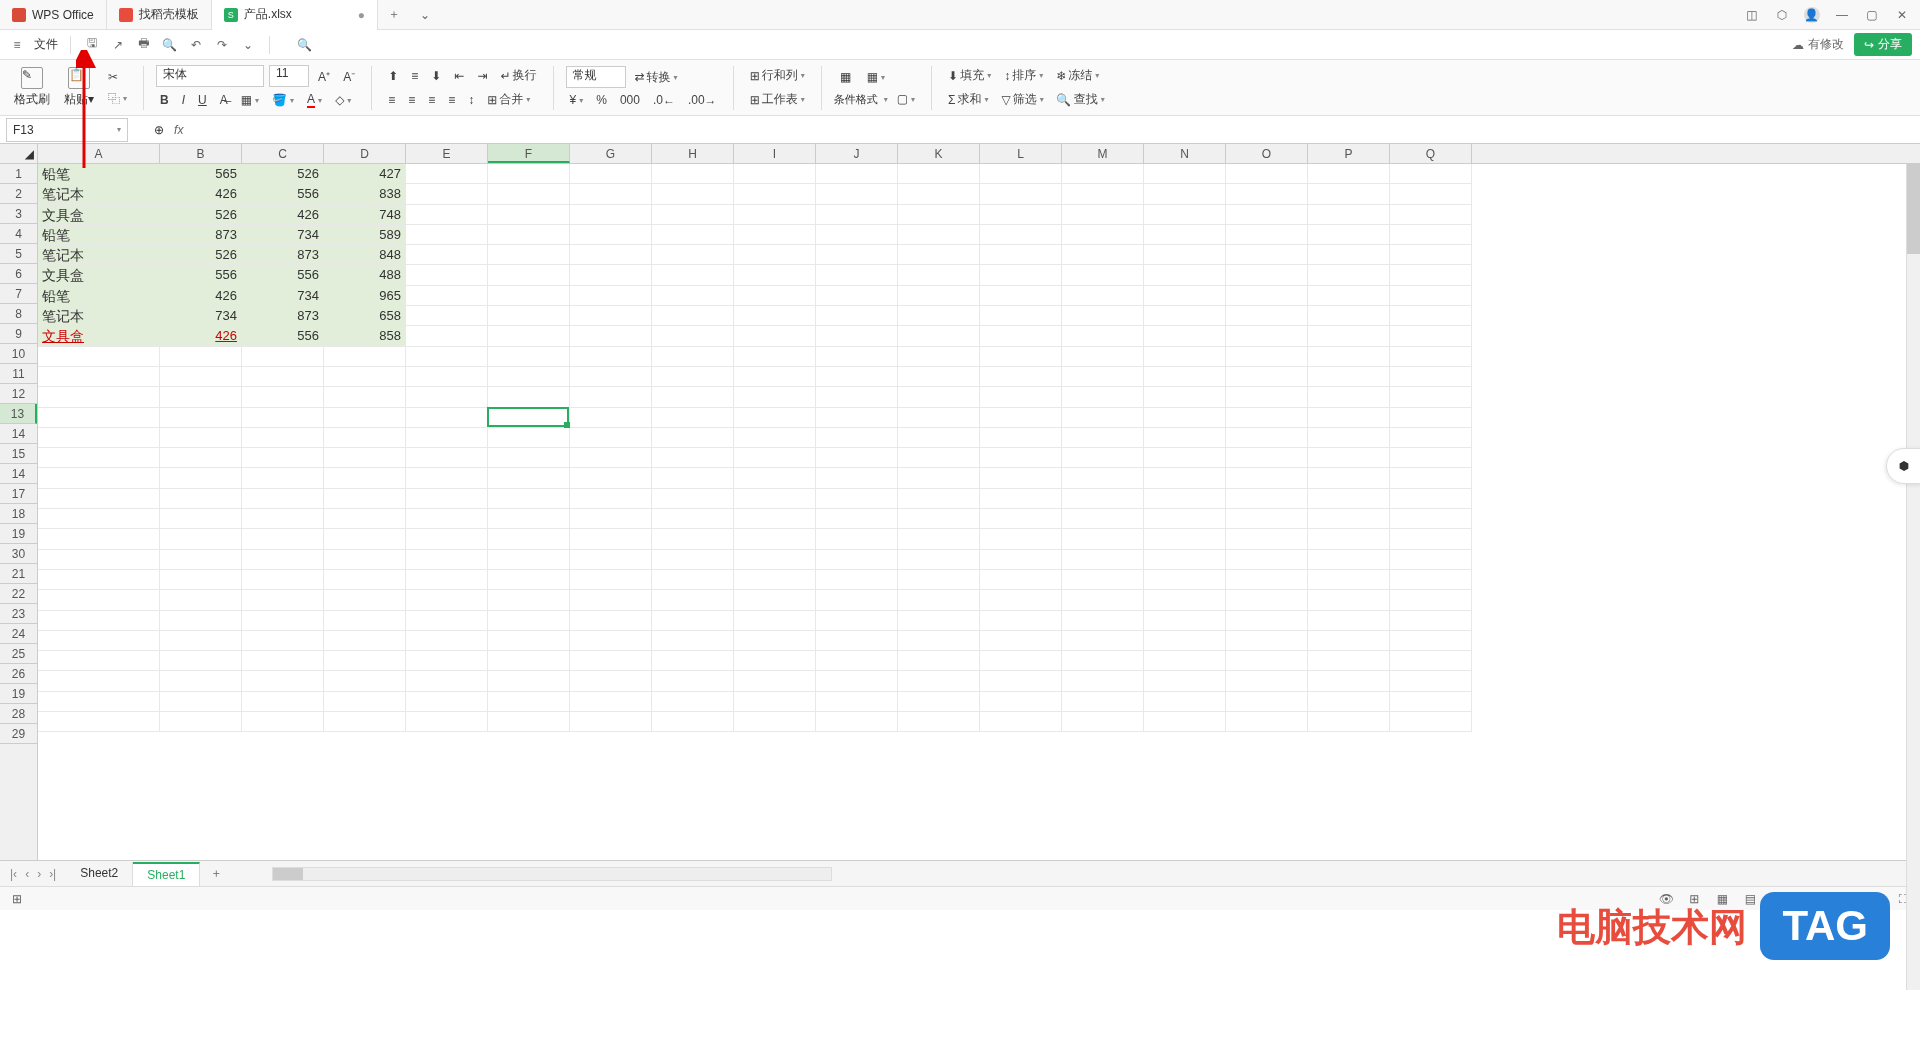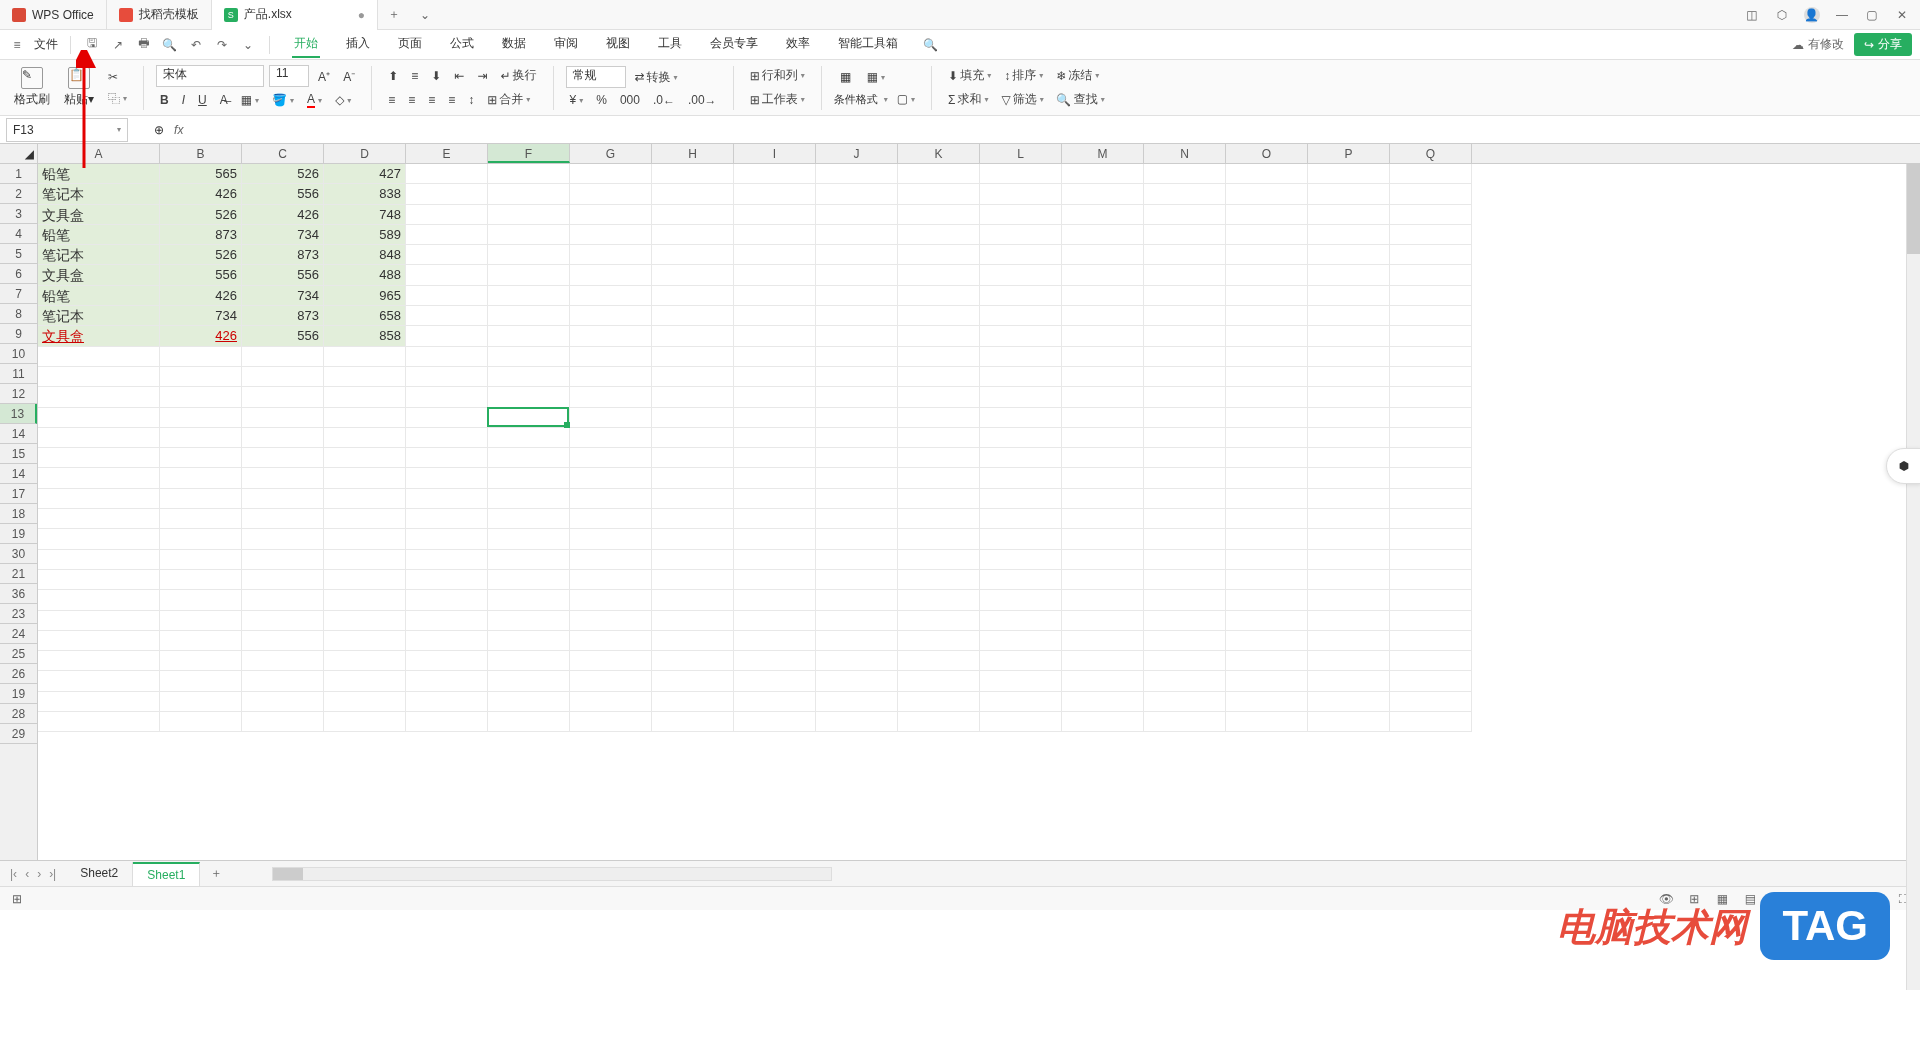--- a/index.html
+++ b/index.html
@@ -83,21 +83,21 @@
 .hscroll-thumb { position:absolute; left:0; width:30px; height:100%; background:#ccc; }
 
 
 .status-bar { height: 24px; display: flex; align-items: center; padding: 0 8px; border-top: 1px solid #ddd; background: #f8f8f8; }
 .status-right { margin-left: auto; display: flex; align-items: center; gap: 10px; }
 .zoom-level { color: #555; }
 .view-btn { width: 18px; height: 18px; cursor: pointer; color: #666; display:flex; align-items:center; justify-content:center; }
 
 
 .watermark1 { position: absolute; right: 30px; bottom: 80px; z-index: 50; }
-.wm-text1 { font-size: 38px; font-weight: bold; color: #e74c3c; font-style: italic; }
+.wm-text1 { font-size: 38px; font-weight: bold; color: #e74c3c; }
 .wm-tag { display: inline-block; background: #2980d9; color: #fff; font-size: 42px; font-weight: bold; padding: 10px 22px; border-radius: 14px; margin-left: 10px; }
 .wm-url { font-size: 22px; color: #2980d9; font-style: italic; }
 
 
 .float-btn { position: absolute; right: -2px; top: 448px; width: 36px; height: 36px; border-radius: 50% 0 0 50%; background: #fff; border:1px solid #ddd; display:flex; align-items:center; justify-content:center; box-shadow: -1px 1px 4px rgba(0,0,0,0.1); cursor:pointer; }
 
 
 .vscroll { position:absolute; right:0; top:164px; bottom:50px; width:14px; background:#f0f0f0; border-left:1px solid #ddd; }
 .vscroll-thumb { position:absolute; top:0; width:100%; height:90px; background:#ccc; }
 </style>
@@ -137,33 +137,20 @@
     <span class="menu-sep"></span>
     <span class="menu-icon">🖫</span>
     <span class="menu-icon">↗</span>
     <span class="menu-icon">🖶</span>
     <span class="menu-icon">🔍</span>
     <span class="menu-icon">↶</span>
     <span class="menu-icon">↷</span>
     <span class="menu-icon">⌄</span>
     <span class="menu-sep"></span>
   </div>
-  <div class="menu-tabs" id="menu-tabs">
-      <span class="menu-tab active">开始</span>
-      <span class="menu-tab">插入</span>
-      <span class="menu-tab">页面</span>
-      <span class="menu-tab">公式</span>
-      <span class="menu-tab">数据</span>
-      <span class="menu-tab">审阅</span>
-      <span class="menu-tab">视图</span>
-      <span class="menu-tab">工具</span>
-      <span class="menu-tab">会员专享</span>
-      <span class="menu-tab">效率</span>
-      <span class="menu-tab">智能工具箱</span>
-    </div>
   <span class="menu-icon" style="margin-left:20px;">🔍</span>
   <div class="menubar-right">
     <div class="cloud-status">
       <span>☁</span>
       <span>有修改</span>
     </div>
     <div class="share-btn">
       <span>↪</span>
       <span>分享</span>
     </div>
@@ -344,21 +331,21 @@
         <div class="row-header">12</div>
         <div class="row-header sel">13</div>
         <div class="row-header">14</div>
         <div class="row-header">15</div>
         <div class="row-header">14</div>
         <div class="row-header">17</div>
         <div class="row-header">18</div>
         <div class="row-header">19</div>
         <div class="row-header">30</div>
         <div class="row-header">21</div>
-        <div class="row-header">36</div>
+        <div class="row-header">22</div>
         <div class="row-header">23</div>
         <div class="row-header">24</div>
         <div class="row-header">25</div>
         <div class="row-header">26</div>
         <div class="row-header">19</div>
         <div class="row-header">28</div>
         <div class="row-header">29</div>
       </div>
     <div class="cells" id="cells">
         <div class="cell-row">

